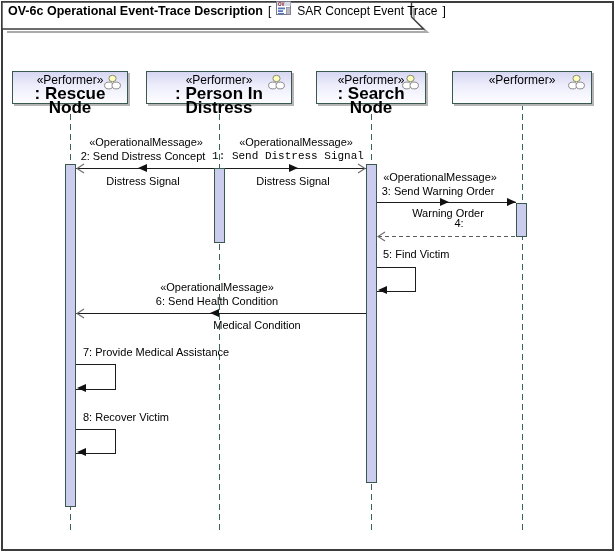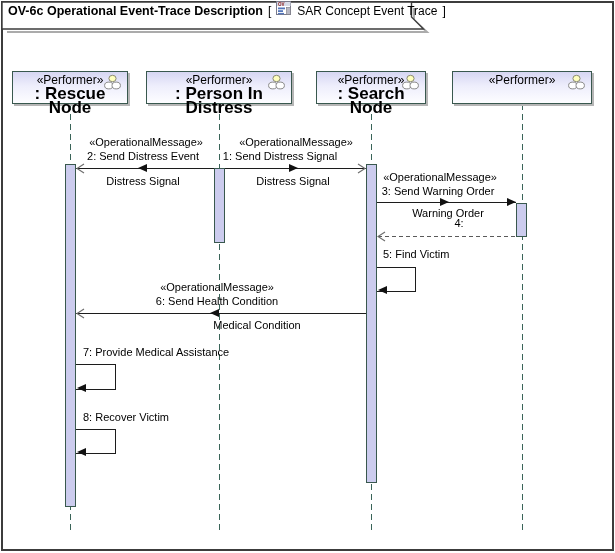--- a/index.html
+++ b/index.html
@@ -127,30 +127,30 @@
   <div class="act" style="left:214px;top:168px;height:73px;"></div>
   <div class="act" style="left:366px;top:164px;height:317px;"></div>
   <div class="act" style="left:516px;top:203px;height:32px;"></div>
 
   <div class="mline" style="left:76px;top:168px;width:138px;"></div>
   <svg class="oarr" style="left:76px;top:163px;" width="9" height="11">
     <path d="M8,1 L1,5.5 L8,10" fill="none" stroke="#6e6e6e" stroke-width="1.2"></path>
   </svg>
   <div class="tri-l" style="left:138px;top:164px;"></div>
   <div class="mlabel" style="left:146px;top:136px;">«OperationalMessage»</div>
-  <div class="mlabel" style="left:143px;top:150px;">2: Send Distress Event</div>
+  <div class="mlabel" style="left:143px;top:150px;">2: Send Distress Concept</div>
   <div class="mlabel" style="left:143px;top:175px;">Distress Signal</div>
 
   <div class="mline" style="left:225px;top:168px;width:141px;"></div>
   <svg class="oarr" style="left:357px;top:163px;" width="9" height="11">
     <path d="M1,1 L8,5.5 L1,10" fill="none" stroke="#6e6e6e" stroke-width="1.2"></path>
   </svg>
   <div class="tri-r" style="left:289px;top:164px;"></div>
   <div class="mlabel" style="left:296px;top:136px;">«OperationalMessage»</div>
-  <div class="mlabel" style="left:280px;top:150px;">1: Send Distress Signal</div>
+  <div class="mlabel" style="left:288px;top:150px;font-family:Liberation Mono, monospace;">1: Send Distress Signal</div>
   <div class="mlabel" style="left:293px;top:175px;">Distress Signal</div>
 
   <div class="mline" style="left:377px;top:202px;width:139px;"></div>
   <div class="tri-r" style="left:440px;top:198px;"></div>
   <div class="tri-r" style="left:507px;top:198px;"></div>
   <div class="mlabel" style="left:440px;top:171px;">«OperationalMessage»</div>
   <div class="mlabel" style="left:438px;top:185px;">3: Send Warning Order</div>
   <div class="mlabel" style="left:448px;top:207px;">Warning Order</div>
 
   <div class="mdash" style="left:378px;top:236px;width:139px;"></div>

